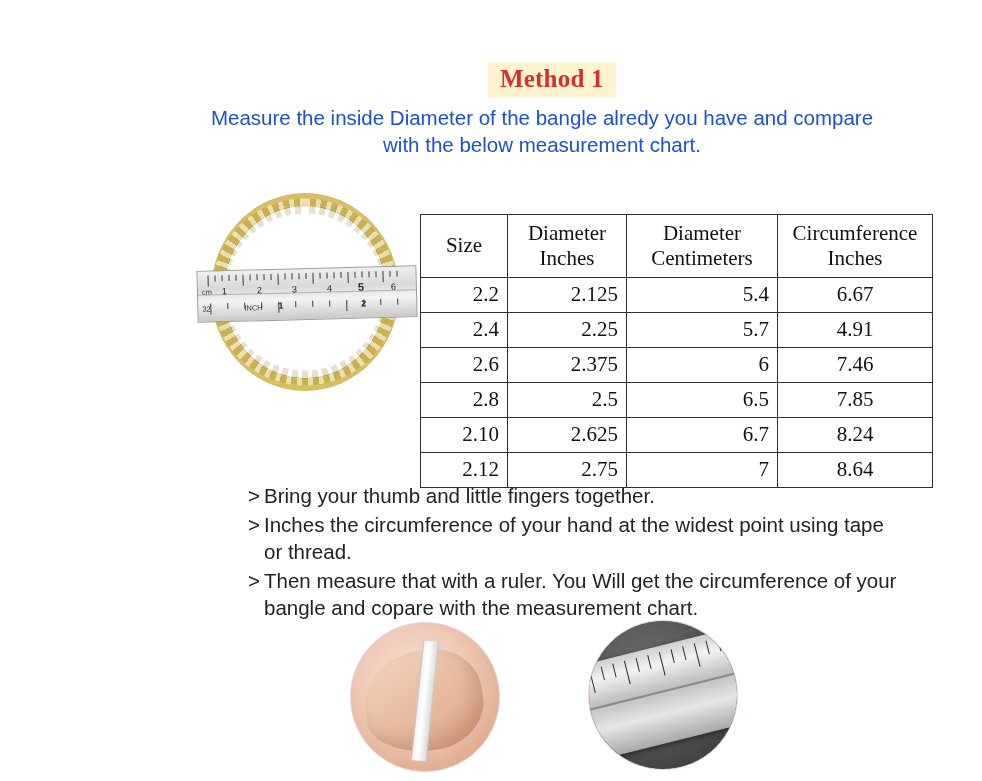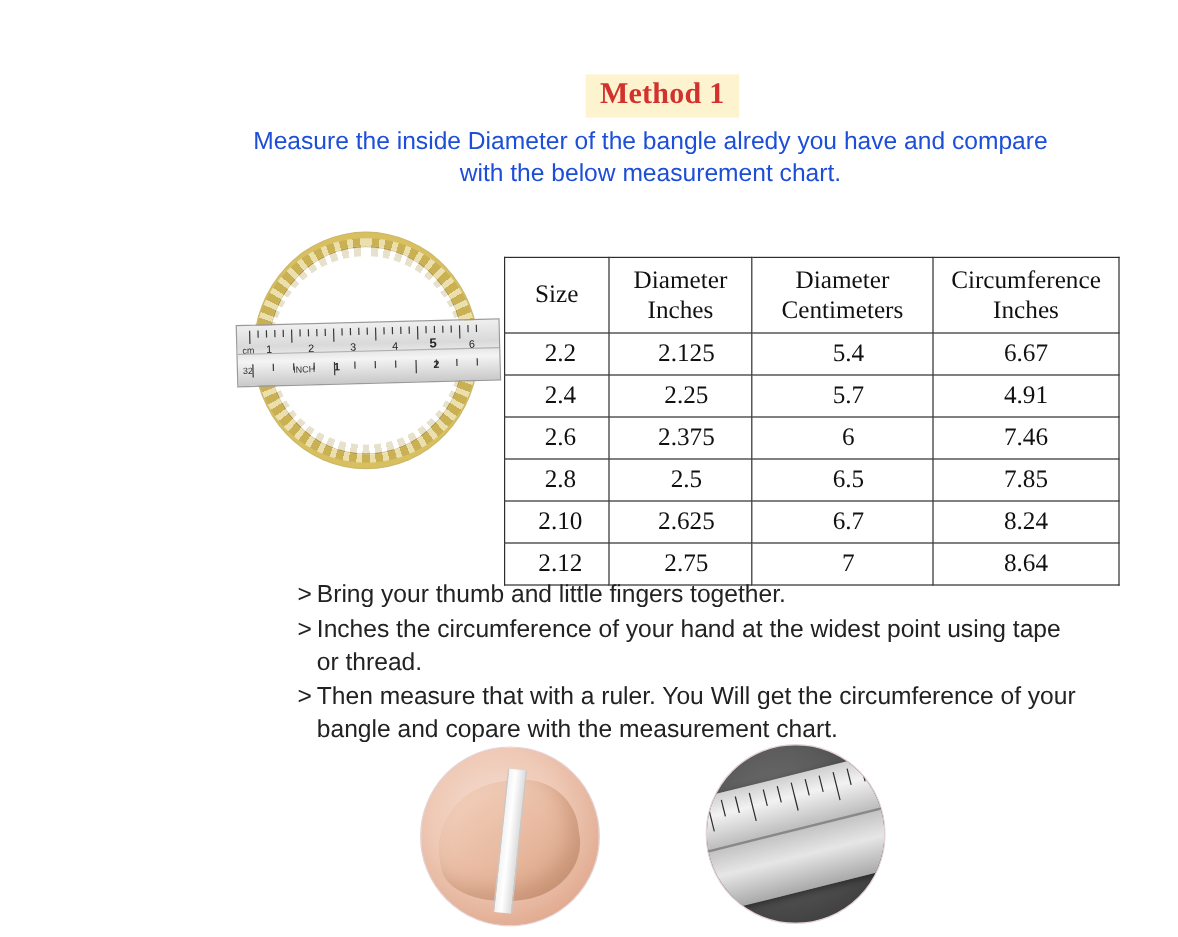--- a/index.html
+++ b/index.html
@@ -153,21 +153,21 @@
     font-size: 21px;
     padding: 4px 8px;
     line-height: 1.18;
   }
   #size-table th {
     text-align: center;
     font-size: 21px;
     padding: 6px 8px;
   }
   #size-table td {
-    text-align: center;
+    text-align: right;
     height: 26px;
   }
   #size-table td.c-size { width: 64px; padding-left: 14px; }
   #size-table td.c-in { width: 92px; padding-left: 18px; }
   #size-table td.c-cm { width: 124px; padding-left: 18px; }
   #size-table td.c-circ { width: 138px; text-align: center; }
   #size-table th.h-size { width: 64px; }
   #size-table th.h-in { width: 92px; }
   #size-table th.h-cm { width: 124px; }
   #size-table th.h-circ { width: 138px; }

